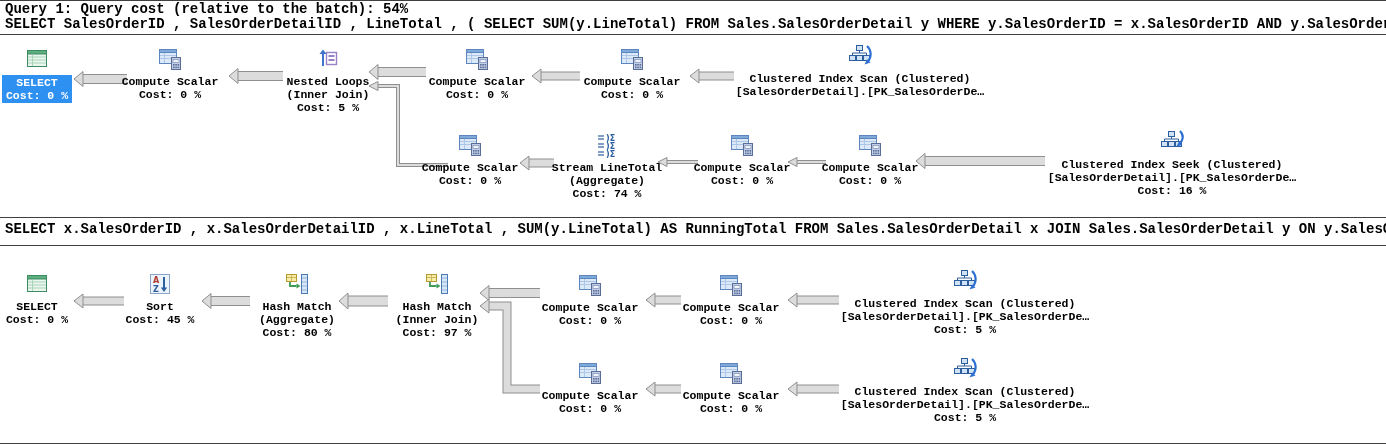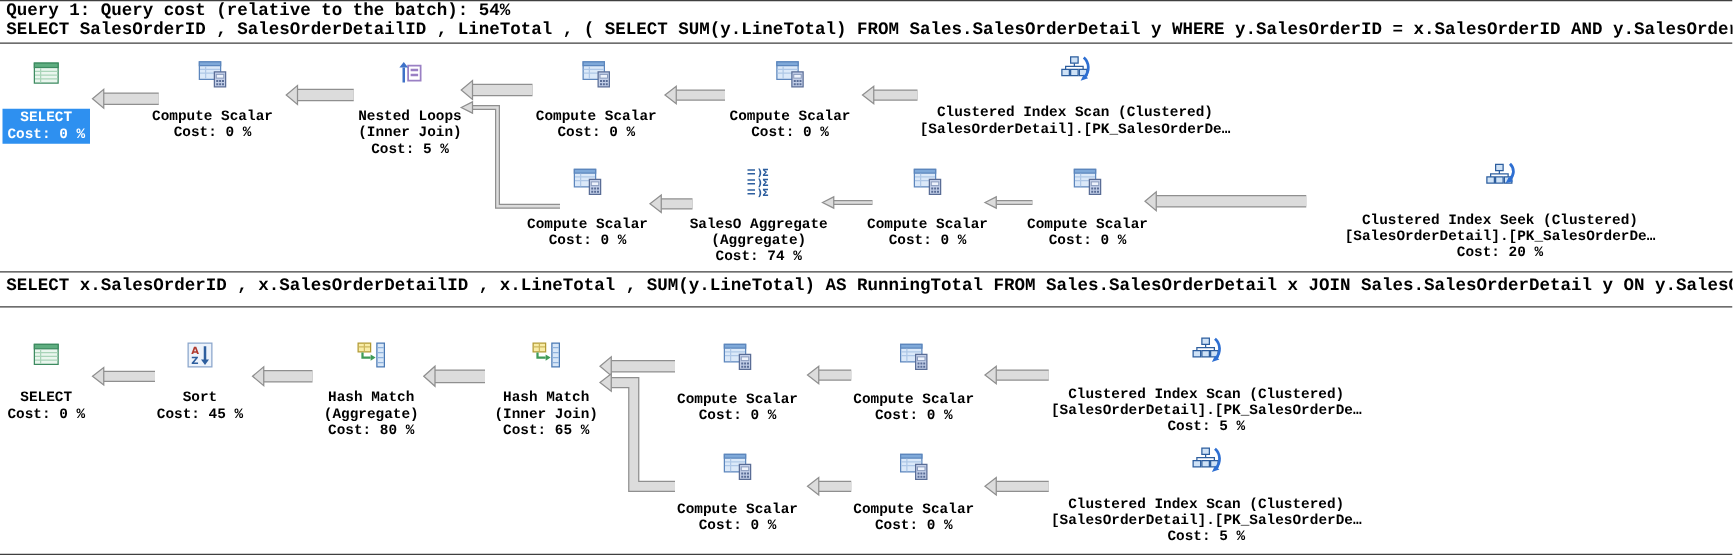--- a/index.html
+++ b/index.html
@@ -7,21 +7,21 @@
        font-family:"Liberation Mono",monospace;}
   #plan-canvas{position:relative;width:1386px;height:324px;background:#fff;}
   .query-section{position:relative;box-sizing:border-box;border-top:1px solid #3f3f3f;background:#fff;}
   .query-section:last-child{border-bottom:1px solid #3f3f3f;}
   .headwrap{border-bottom:1px solid #3f3f3f;padding:1px 0 2px 5px;}
   .query-section:nth-child(2) .headwrap{padding:4px 0 8px 5px;}
   .qheader,.qsql{font-weight:bold;font-size:14px;line-height:15px;white-space:nowrap;color:#000;}
   .arrow-layer{position:absolute;left:0;top:0;z-index:1;}
   .plan-node{position:absolute;z-index:2;width:260px;display:flex;flex-direction:column;align-items:center;cursor:default;}
   .node-icon{height:26px;display:block;}
-  .node-text{margin-top:15px;text-align:center;font-weight:bold;font-size:11.5px;line-height:13px;white-space:nowrap;color:#000;}
+  .node-text{margin-top:3px;text-align:center;font-weight:bold;font-size:11.5px;line-height:13px;white-space:nowrap;color:#000;}
   .plan-node.selected .node-text{background:#2e90f0;color:#fff;padding:1px 4px;}
 </style>
 </head>
 <body>
 
 <div id="plan-canvas">
     <div class="query-section" style="height: 217px;">
       <div class="headwrap">
         <div class="qheader">Query 1: Query cost (relative to the batch): 54%</div>
         <div class="qsql">SELECT SalesOrderID , SalesOrderDetailID , LineTotal , ( SELECT SUM(y.LineTotal) FROM Sales.SalesOrderDetail y WHERE y.SalesOrderID = x.SalesOrderID AND y.SalesOrder…</div>
@@ -235,21 +235,21 @@
               <line x1="4" y1="20" x2="10" y2="20"></line>
               <line x1="4" y1="23" x2="10" y2="23"></line>
             </g>
             <g fill="#2d5e9e" font-family="DejaVu Sans, sans-serif" font-size="8" font-weight="bold">
               <text x="12" y="9">)Σ</text>
               <text x="12" y="17">)Σ</text>
               <text x="12" y="25">)Σ</text>
             </g>
           </svg></span>
         <div class="node-text">
-          <div>SalesO Aggregate</div>
+          <div>Stream LineTotal</div>
           <div>(Aggregate)</div>
           <div>Cost: 74 %</div>
         </div>
       </div>
       <div class="plan-node" style="left: 612px; top: 131px;">
         <span class="node-icon"><svg width="26" height="26" viewBox="0 0 26 26">
             <rect x="2.5" y="3.5" width="17" height="14" fill="#dbe9f9" stroke="#5c86bd"></rect>
             <rect x="2.5" y="3.5" width="17" height="3" fill="#7fa9d9" stroke="#5c86bd"></rect>
             <g stroke="#aec7e6">
               <line x1="3" y1="9.5" x2="19" y2="9.5"></line>
@@ -290,36 +290,36 @@
               <rect x="16" y="20.6" width="1.6" height="1.6"></rect>
               <rect x="18.3" y="20.6" width="1.6" height="1.6"></rect>
               <rect x="20.6" y="20.6" width="1.6" height="1.6"></rect>
             </g>
           </svg></span>
         <div class="node-text">
           <div>Compute Scalar</div>
           <div>Cost: 0 %</div>
         </div>
       </div>
-      <div class="plan-node" style="left: 1070px; top: 128px;">
+      <div class="plan-node" style="left: 1042px; top: 128px;">
         <span class="node-icon"><svg width="26" height="26" viewBox="0 0 26 26">
             <path d="M12.5 7.5 V10 M5.5 12.5 V10 H19.5 V12.5" fill="none" stroke="#2d5e9e"></path>
             <g fill="#cfe2f6" stroke="#2d5e9e">
               <rect x="9.5" y="2.5" width="6" height="5"></rect>
               <rect x="2.5" y="12.5" width="6" height="5"></rect>
               <rect x="9.5" y="12.5" width="6" height="5"></rect>
               <rect x="16.5" y="12.5" width="6" height="5"></rect>
             </g>
             <path d="M21 2 C25 6 24.5 11 20.5 15" fill="none" stroke="#2e6fd2" stroke-width="2.2"></path>
             <polygon points="17.5,17.5 23.5,16 20,12.5" fill="#2e6fd2"></polygon>
           </svg></span>
         <div class="node-text">
           <div>Clustered Index Seek (Clustered)</div>
           <div>[SalesOrderDetail].[PK_SalesOrderDe…</div>
-          <div>Cost: 20 %</div>
+          <div>Cost: 16 %</div>
         </div>
       </div>
     </div>
     <div class="query-section" style="height: 227px;">
       <div class="headwrap">
         <div class="qsql">SELECT x.SalesOrderID , x.SalesOrderDetailID , x.LineTotal , SUM(y.LineTotal) AS RunningTotal FROM Sales.SalesOrderDetail x JOIN Sales.SalesOrderDetail y ON y.SalesO…</div>
       </div>
       <svg class="arrow-layer" width="1386" height="227">
         <g>
           <path d="M83 83 L124 83" fill="none" stroke="#8f8f8f" stroke-width="9" stroke-linecap="butt" stroke-linejoin="miter"></path>
@@ -434,21 +434,21 @@
               <line x1="18" y1="11" x2="23" y2="11"></line>
               <line x1="18" y1="15" x2="23" y2="15"></line>
               <line x1="18" y1="19" x2="23" y2="19"></line>
             </g>
             <path d="M6 11 V15 H12.5" fill="none" stroke="#3f9b57" stroke-width="1.8"></path>
             <polygon points="12.5,12.5 16.5,15 12.5,17.5" fill="#3f9b57"></polygon>
           </svg></span>
         <div class="node-text">
           <div>Hash Match</div>
           <div>(Inner Join)</div>
-          <div>Cost: 65 %</div>
+          <div>Cost: 97 %</div>
         </div>
       </div>
       <div class="plan-node" style="left: 460px; top: 54px;">
         <span class="node-icon"><svg width="26" height="26" viewBox="0 0 26 26">
             <rect x="2.5" y="3.5" width="17" height="14" fill="#dbe9f9" stroke="#5c86bd"></rect>
             <rect x="2.5" y="3.5" width="17" height="3" fill="#7fa9d9" stroke="#5c86bd"></rect>
             <g stroke="#aec7e6">
               <line x1="3" y1="9.5" x2="19" y2="9.5"></line>
               <line x1="3" y1="12.5" x2="19" y2="12.5"></line>
               <line x1="7.5" y1="7" x2="7.5" y2="17"></line>

